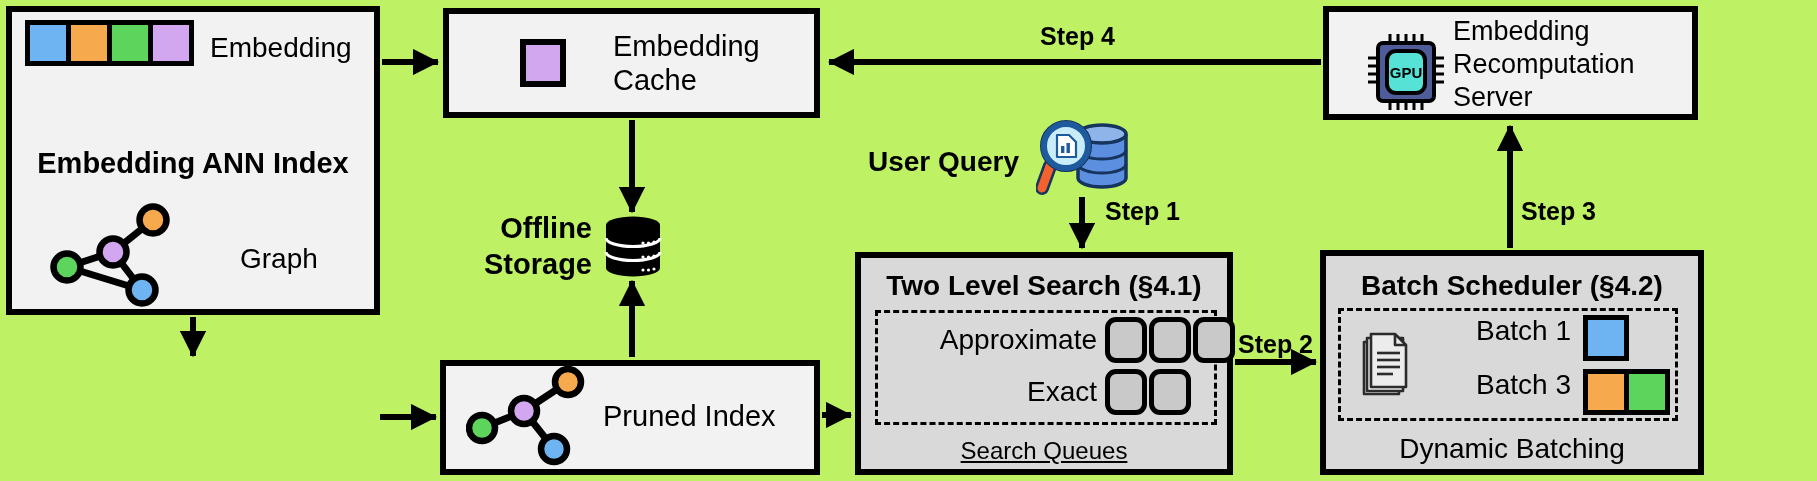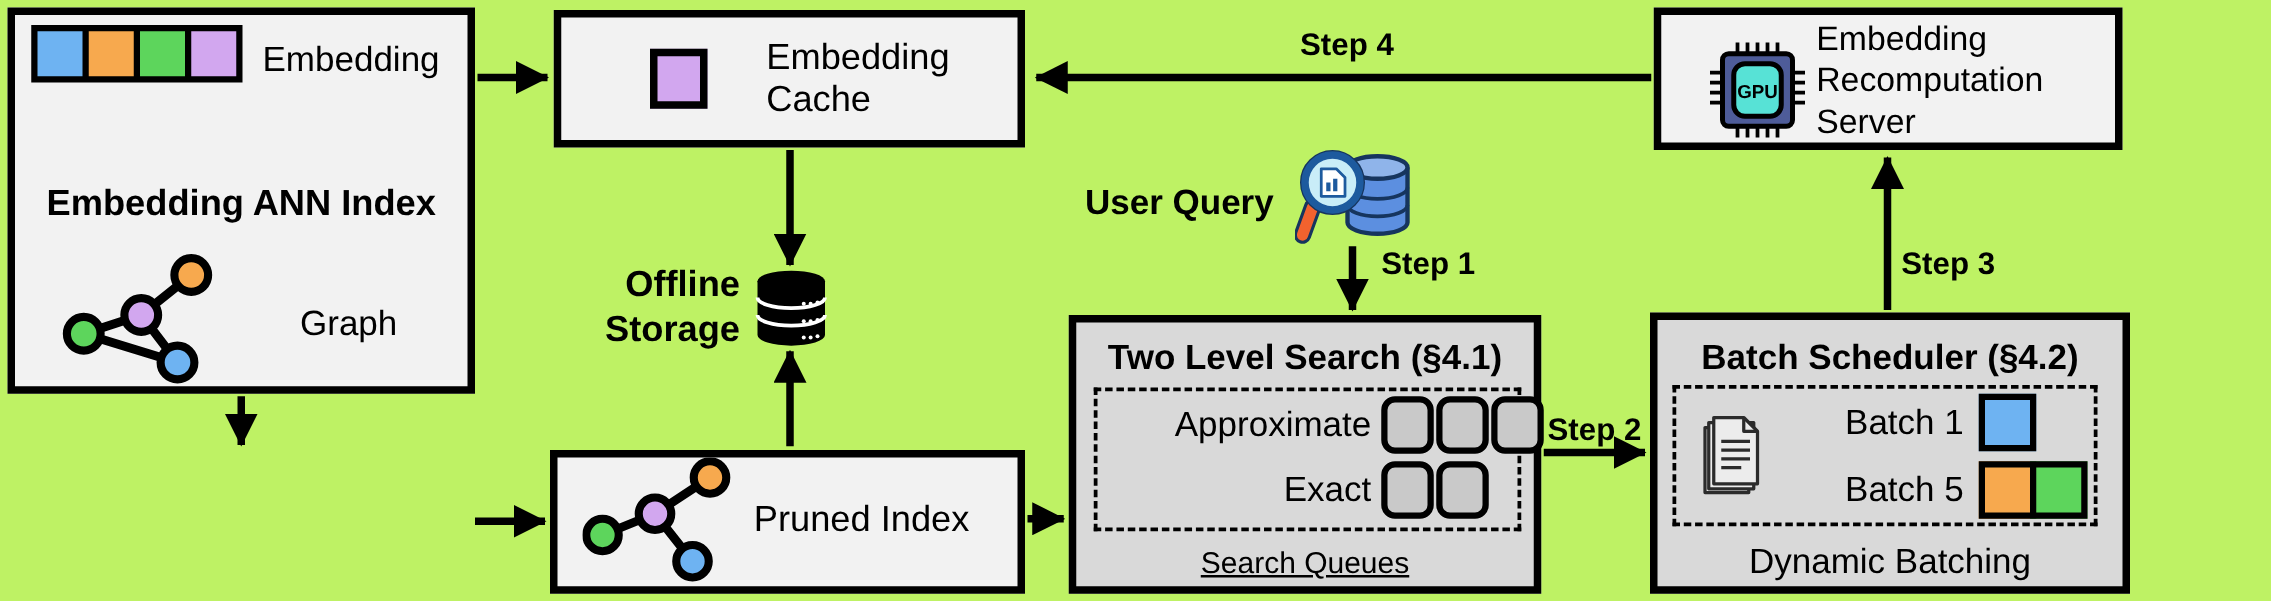--- a/index.html
+++ b/index.html
@@ -54,21 +54,21 @@
   #tls-row2 { top:56px; }
   .tls-lbl  { flex:0 0 192px; text-align:right; font-size:28px; }
   .tls-sqs  { display:flex; gap:2px; margin-left:8px; }
   .q-sq { width:42px; height:46px; background:#c9c9c9; border:5px solid #000;
           border-radius:11px; box-sizing:border-box; }
   .tl-footer { top:179px; font-size:24px;text-decoration:underline; }
   
   .bs-title { top:14px; font-size:28px; }
   .bs-dash  { position:absolute; left:12px; top:52px; width:340px; height:113px;
               border:3px dashed #000; box-sizing:border-box; }
-  .bs-row { position:absolute; left:100px; display:flex; align-items:center; }
+  .bs-row { position:absolute; left:100px; display:flex; }
   #bs-row1 { top:4px; }
   #bs-row2 { top:58px; }
   .bs-lbl { flex:0 0 130px; text-align:right; font-size:28px; padding-right:12px; }
   .b-sq { width:46px; height:46px; border:5px solid #000; box-sizing:border-box; }
   .b-sq + .b-sq { margin-left:-5px; }
   .bs-footer { top:177px; font-size:28px; }
   
   .srv-txt { position:absolute; left:124px; top:3px; font-size:27px; line-height:33px; }
   
   #arrows { position:absolute; left:0; top:0; pointer-events:none; }
@@ -208,21 +208,21 @@
           <line x1="18" y1="31" x2="41" y2="31"></line>
           <line x1="18" y1="38" x2="41" y2="38"></line>
           <line x1="18" y1="45" x2="34" y2="45"></line>
         </g>
       </svg>
       <div class="bs-row" id="bs-row1">
         <div class="bs-lbl">Batch 1</div>
         <div class="b-sq" style="background-color: rgb(110, 179, 242);"></div>
       </div>
       <div class="bs-row" id="bs-row2">
-        <div class="bs-lbl">Batch 5</div>
+        <div class="bs-lbl">Batch 3</div>
         <div class="b-sq" style="background-color: rgb(247, 169, 78);"></div>
         <div class="b-sq" style="background-color: rgb(93, 213, 92);"></div>
       </div>
     </div>
     <div class="abs ctr bs-footer">Dynamic Batching</div>
   </div>
 
   <div class="box bg-light" id="box-server">
     <svg class="abs" style="left:38px; top:20px;" width="78" height="80" viewBox="0 0 78 80">
       <g stroke="#000" stroke-width="3">

